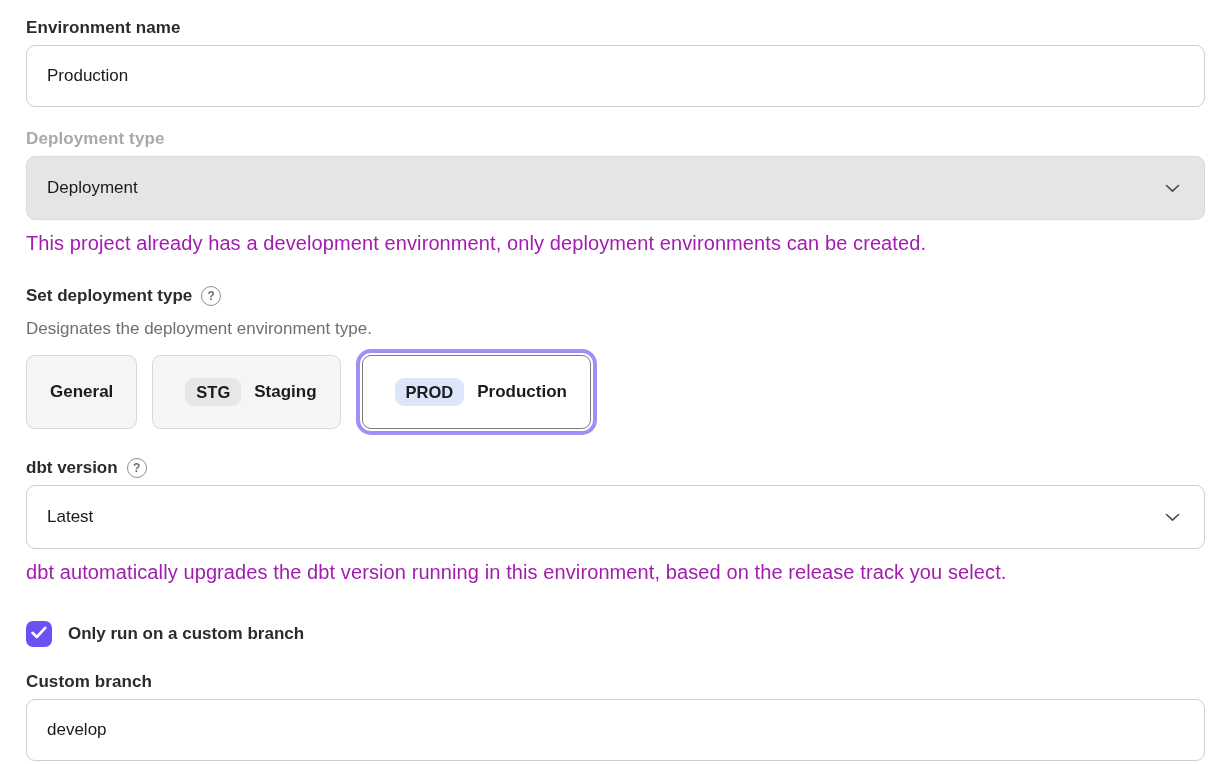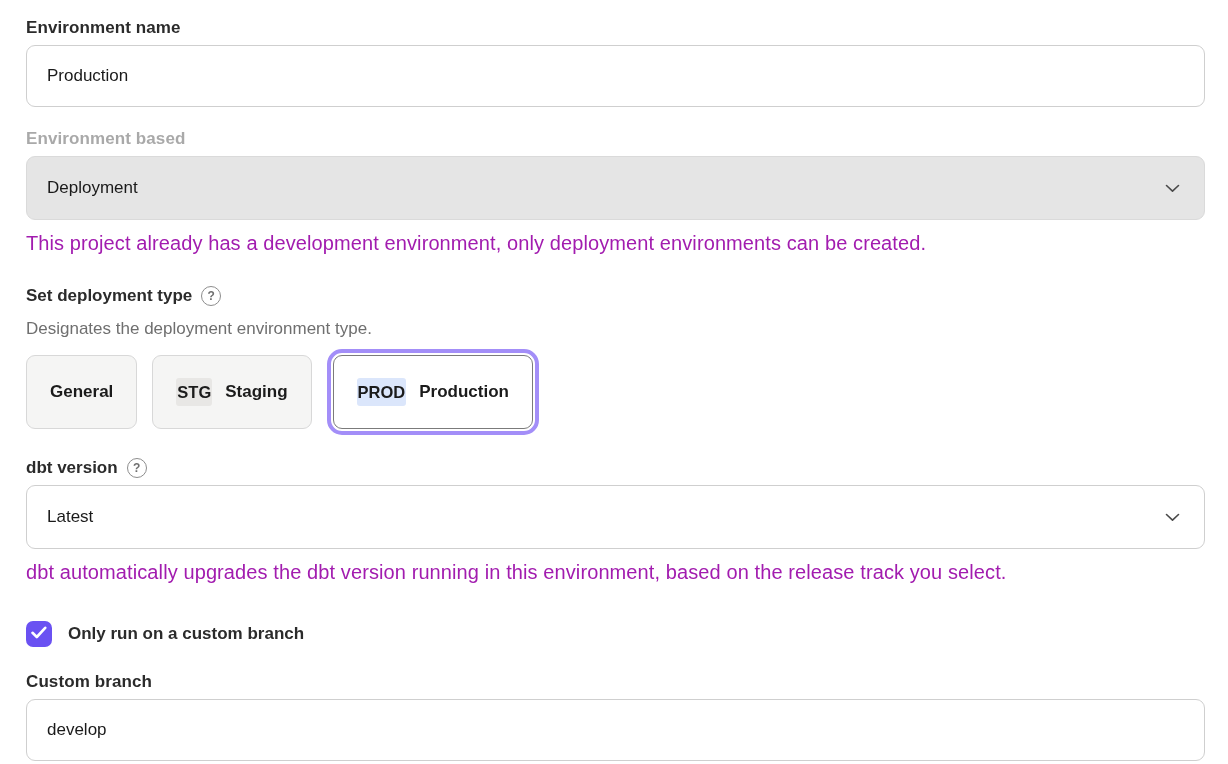--- a/index.html
+++ b/index.html
@@ -116,26 +116,27 @@
     background: #ffffff;
     border: 1px solid #7b7b7b;
     outline: 4px solid #a38ef8;
     outline-offset: 2px;
     margin: 0 6px;
   }
   .seg-badge {
     display: inline-flex;
     align-items: center;
     justify-content: center;
-    padding: 6px 1px;
-    border-radius: 3px;
+    padding: 6px 11px;
+    border-radius: 9px;
     font-size: 16.5px;
     font-weight: 600;
     color: #1b1b1b;
     line-height: 1;
+    margin-left: 9px;
   }
   .seg-badge.stg  { background: #e8e7e5; }
   .seg-badge.prod { background: #dbe6fb; }
 
   .checkbox-row {
     display: flex;
     align-items: center;
   }
   .checkbox {
     width: 26px;
@@ -168,21 +169,21 @@
 <body>
 
 <div class="page">
 
   <div>
     <div class="field-label normal">Environment name</div>
     <input class="text-input" type="text" value="Production" style="">
   </div>
 
   <div class="mt-env-type">
-    <div class="field-label normal disabled">Environment based</div>
+    <div class="field-label normal disabled">Deployment type</div>
     <div class="select-box disabled">
       <span>Deployment</span>
       <span class="chevron-icon">
         <svg width="15" height="9" viewBox="0 0 15 9" fill="none">
           <path d="M1.5 1.5 L7.5 7.2 L13.5 1.5" stroke="#4a4a4a" stroke-width="1.6" stroke-linecap="round" stroke-linejoin="round"></path>
         </svg>
       </span>
     </div>
     <div class="helper-text">This project already has a development environment, only deployment environments can be created.</div>
   </div>

